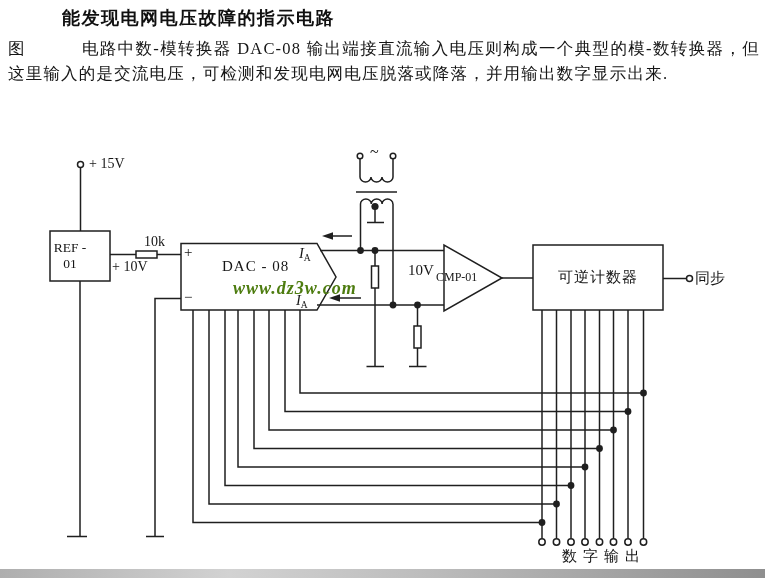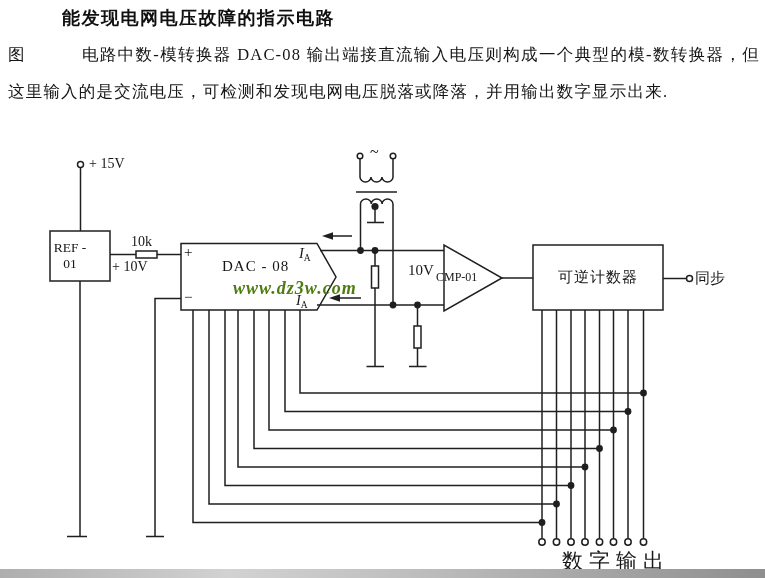--- a/index.html
+++ b/index.html
@@ -8,39 +8,39 @@
     font-family:"Liberation Serif","DejaVu Serif",serif;
     color:#161616;overflow:hidden;
   }
   .abs{position:absolute;white-space:nowrap;}
   #page-title{
     left:62px;top:6px;font-family:"Liberation Sans","DejaVu Sans",sans-serif;
     font-weight:bold;font-size:18px;letter-spacing:1.5px;color:#101010;
   }
   #intro{
     position:absolute;left:8px;top:36px;width:752px;
-    font-size:16.5px;line-height:37px;letter-spacing:1.2px;
+    font-size:16.5px;line-height:25px;letter-spacing:1.2px;
     text-align:justify;color:#151515;white-space:normal;margin:0;
   }
   #intro .fig{margin-right:56px;}
   .lbl{font-size:15px;color:#161616;}
   .lbl-small{font-size:14px;}
   .cmp-lbl{font-size:12px;letter-spacing:0px;}
   .box-lbl{
     position:absolute;display:flex;align-items:center;justify-content:center;
     text-align:center;
   }
   .watermark{
     font-size:18px;font-style:italic;font-weight:bold;
     color:#4d7c0f;letter-spacing:1px;
   }
   .ia .sub{font-size:9.5px;vertical-align:-3px;}
   .ia .cur{font-style:italic;font-size:14.5px;}
   #counter-label{letter-spacing:1px;}
-  #digital-output-label{letter-spacing:6px;font-size:21px;}
+  #digital-output-label{letter-spacing:6px;font-size:15px;}
   #bottom-scan-bar{
     position:absolute;left:0;bottom:0;width:765px;height:9px;
     background:linear-gradient(to right,#aeaeae,#d2d2d2 30%,#bdbdbd 55%,#8f8f8f);
   }
   svg{position:absolute;left:0;top:0;}
 </style>
 </head>
 <body>
 
 <div class="abs" id="page-title">能发现电网电压故障的指示电路</div>
@@ -162,21 +162,21 @@
       <circle cx="599.5" cy="448.5" r="3.4"></circle>
       <circle cx="613.5" cy="430" r="3.4"></circle>
       <circle cx="628" cy="411.5" r="3.4"></circle>
       <circle cx="643.5" cy="393" r="3.4"></circle>
     </g>
   </g>
 </svg>
 
 <span class="abs lbl lbl-small" style="left:89px;top:156px;">+ 15V</span>
 <div class="box-lbl" style="left:50px;top:231px;width:40px;height:50px;font-size:13.5px;">REF - 01</div>
-<span class="abs lbl lbl-small" style="left:131px;top:234px;">10k</span>
+<span class="abs lbl lbl-small" style="left:144px;top:234px;">10k</span>
 <span class="abs lbl lbl-small" style="left:112px;top:259px;">+ 10V</span>
 <span class="abs lbl" style="left:222px;top:258px;letter-spacing:1px;">DAC - 08</span>
 <span class="abs lbl" style="left:184px;top:244px;">+</span>
 <span class="abs lbl" style="left:184px;top:289px;">−</span>
 <span class="abs lbl ia" style="left:299px;top:245px;"><span class="cur">I</span><span class="sub">A</span></span>
 <span class="abs lbl ia" style="left:296px;top:292px;"><span class="cur">I</span><span class="sub">A</span></span>
 <span class="abs lbl" style="left:370px;top:143px;font-size:16px;">~</span>
 <span class="abs watermark" style="left:233px;top:278px;">www.dz3w.com</span>
 <span class="abs lbl" style="left:408px;top:262px;">10V</span>
 <span class="abs lbl cmp-lbl" style="left:436px;top:270px;">CMP-01</span>

